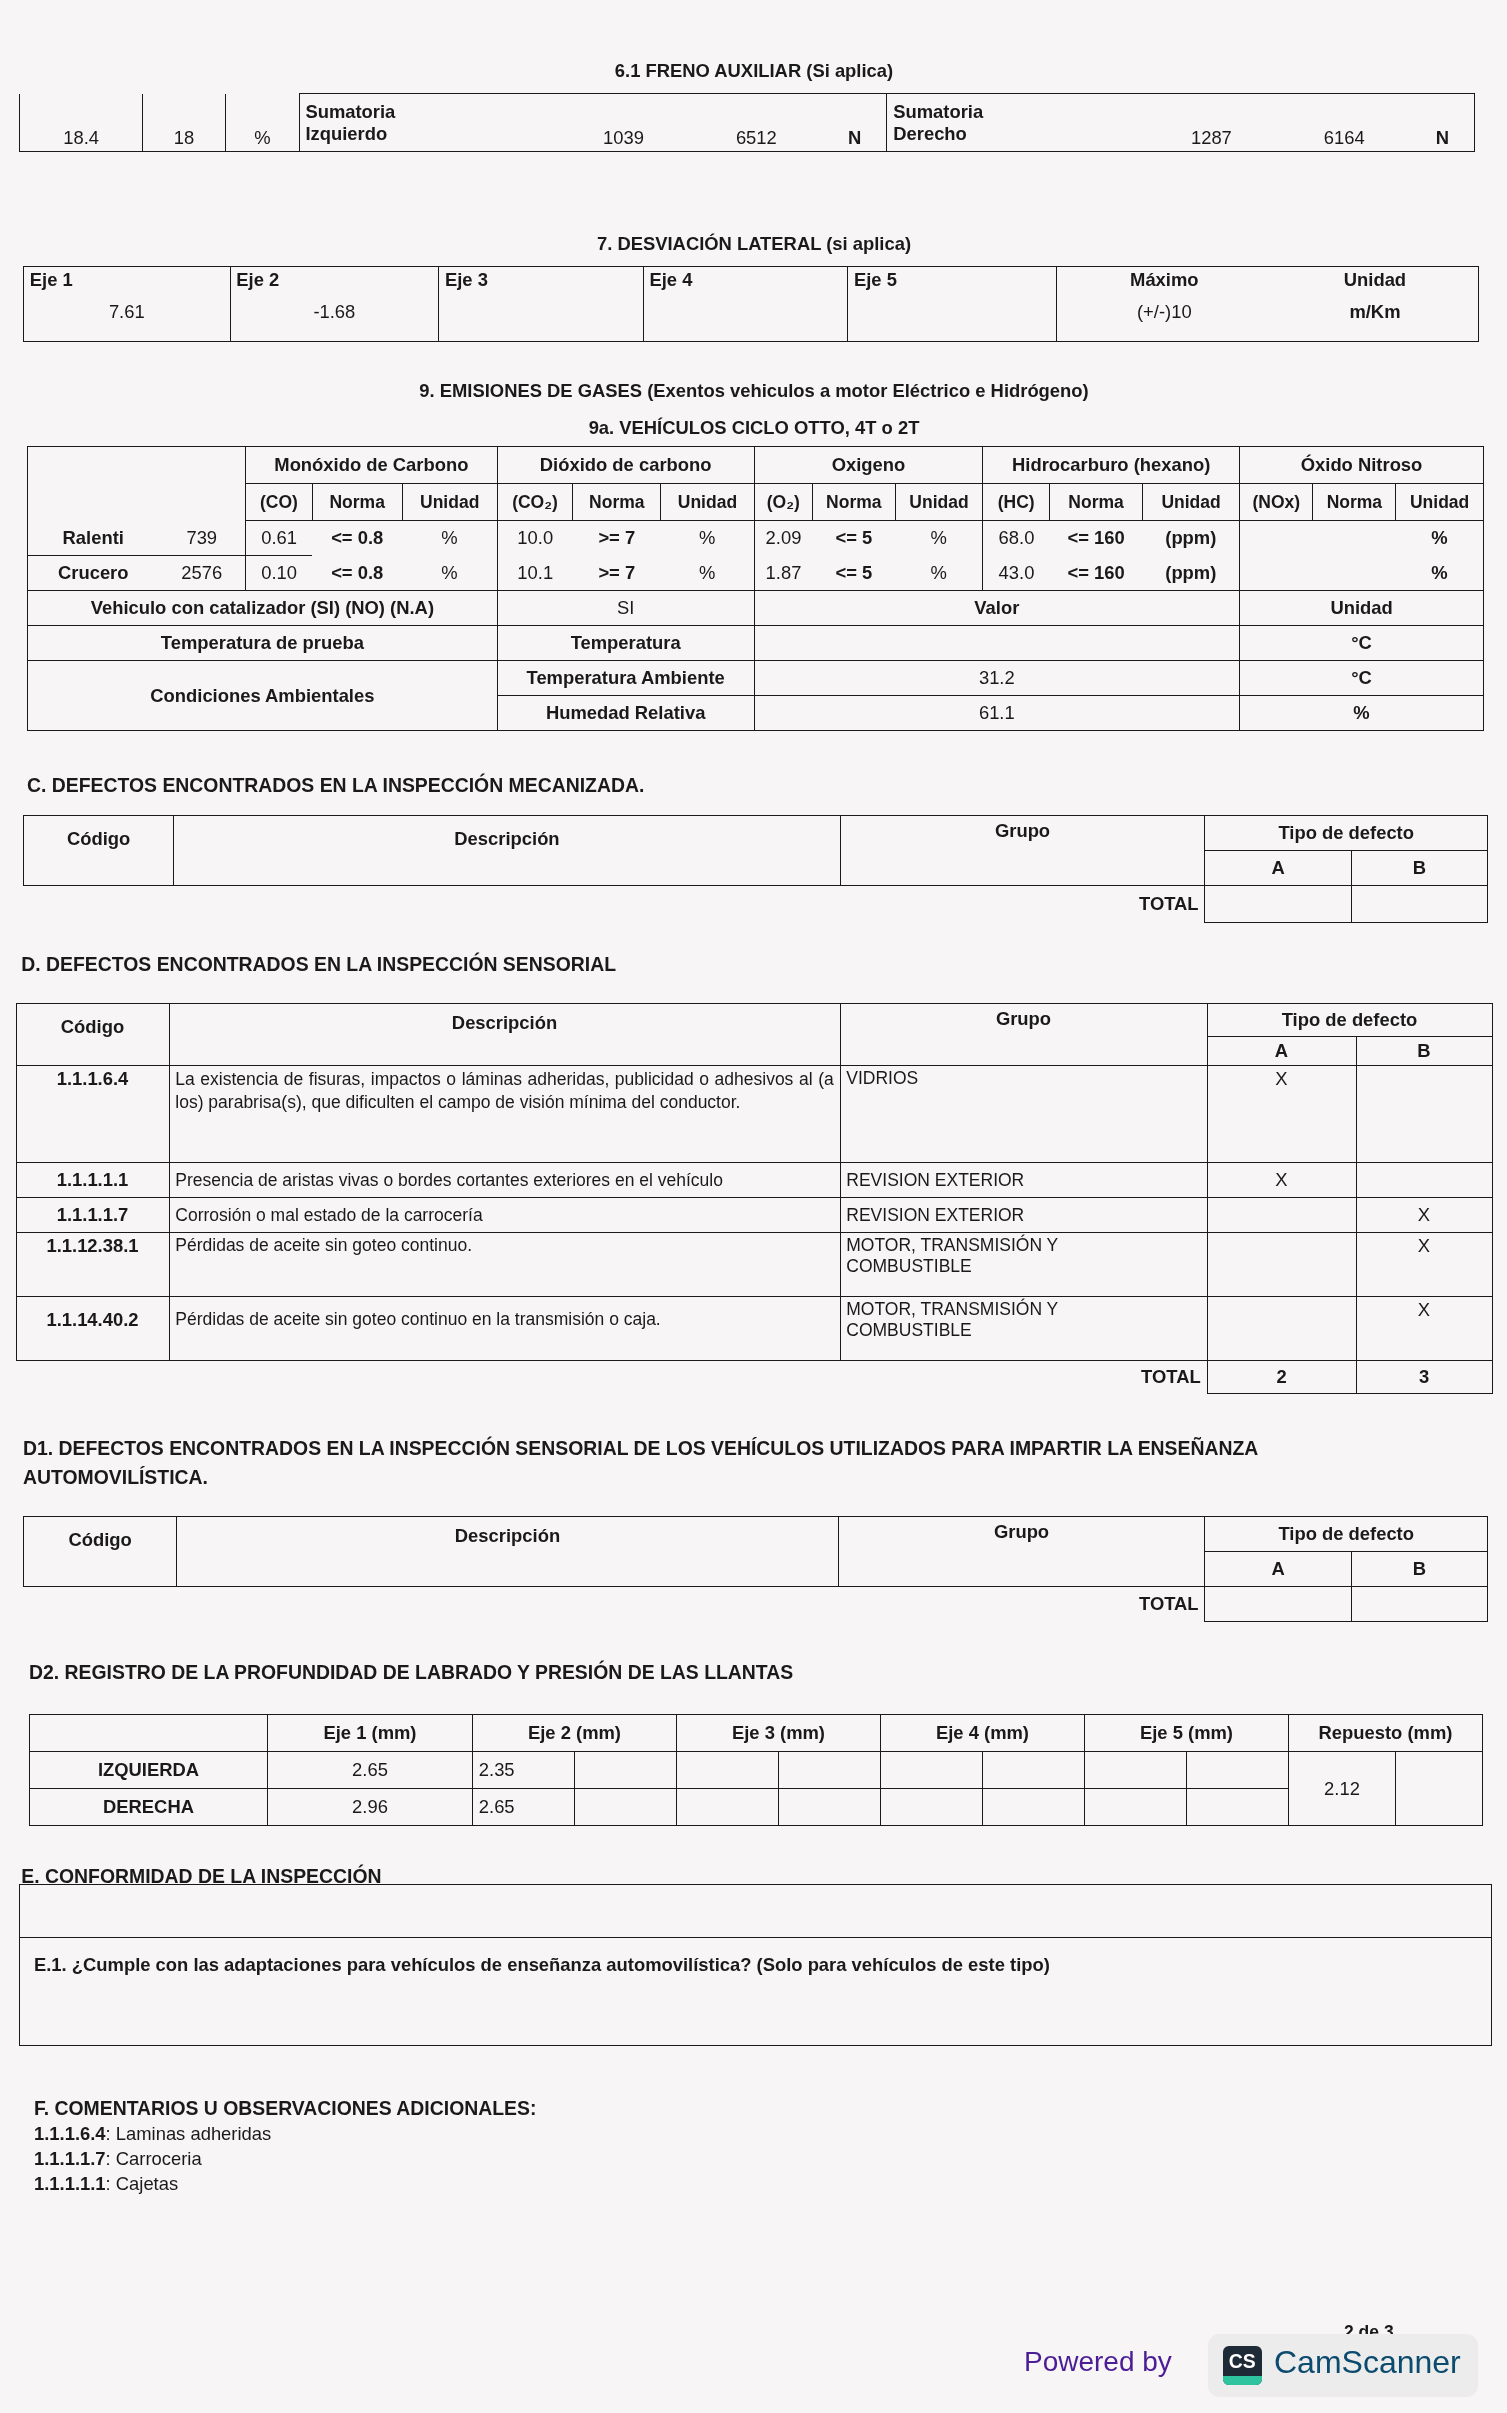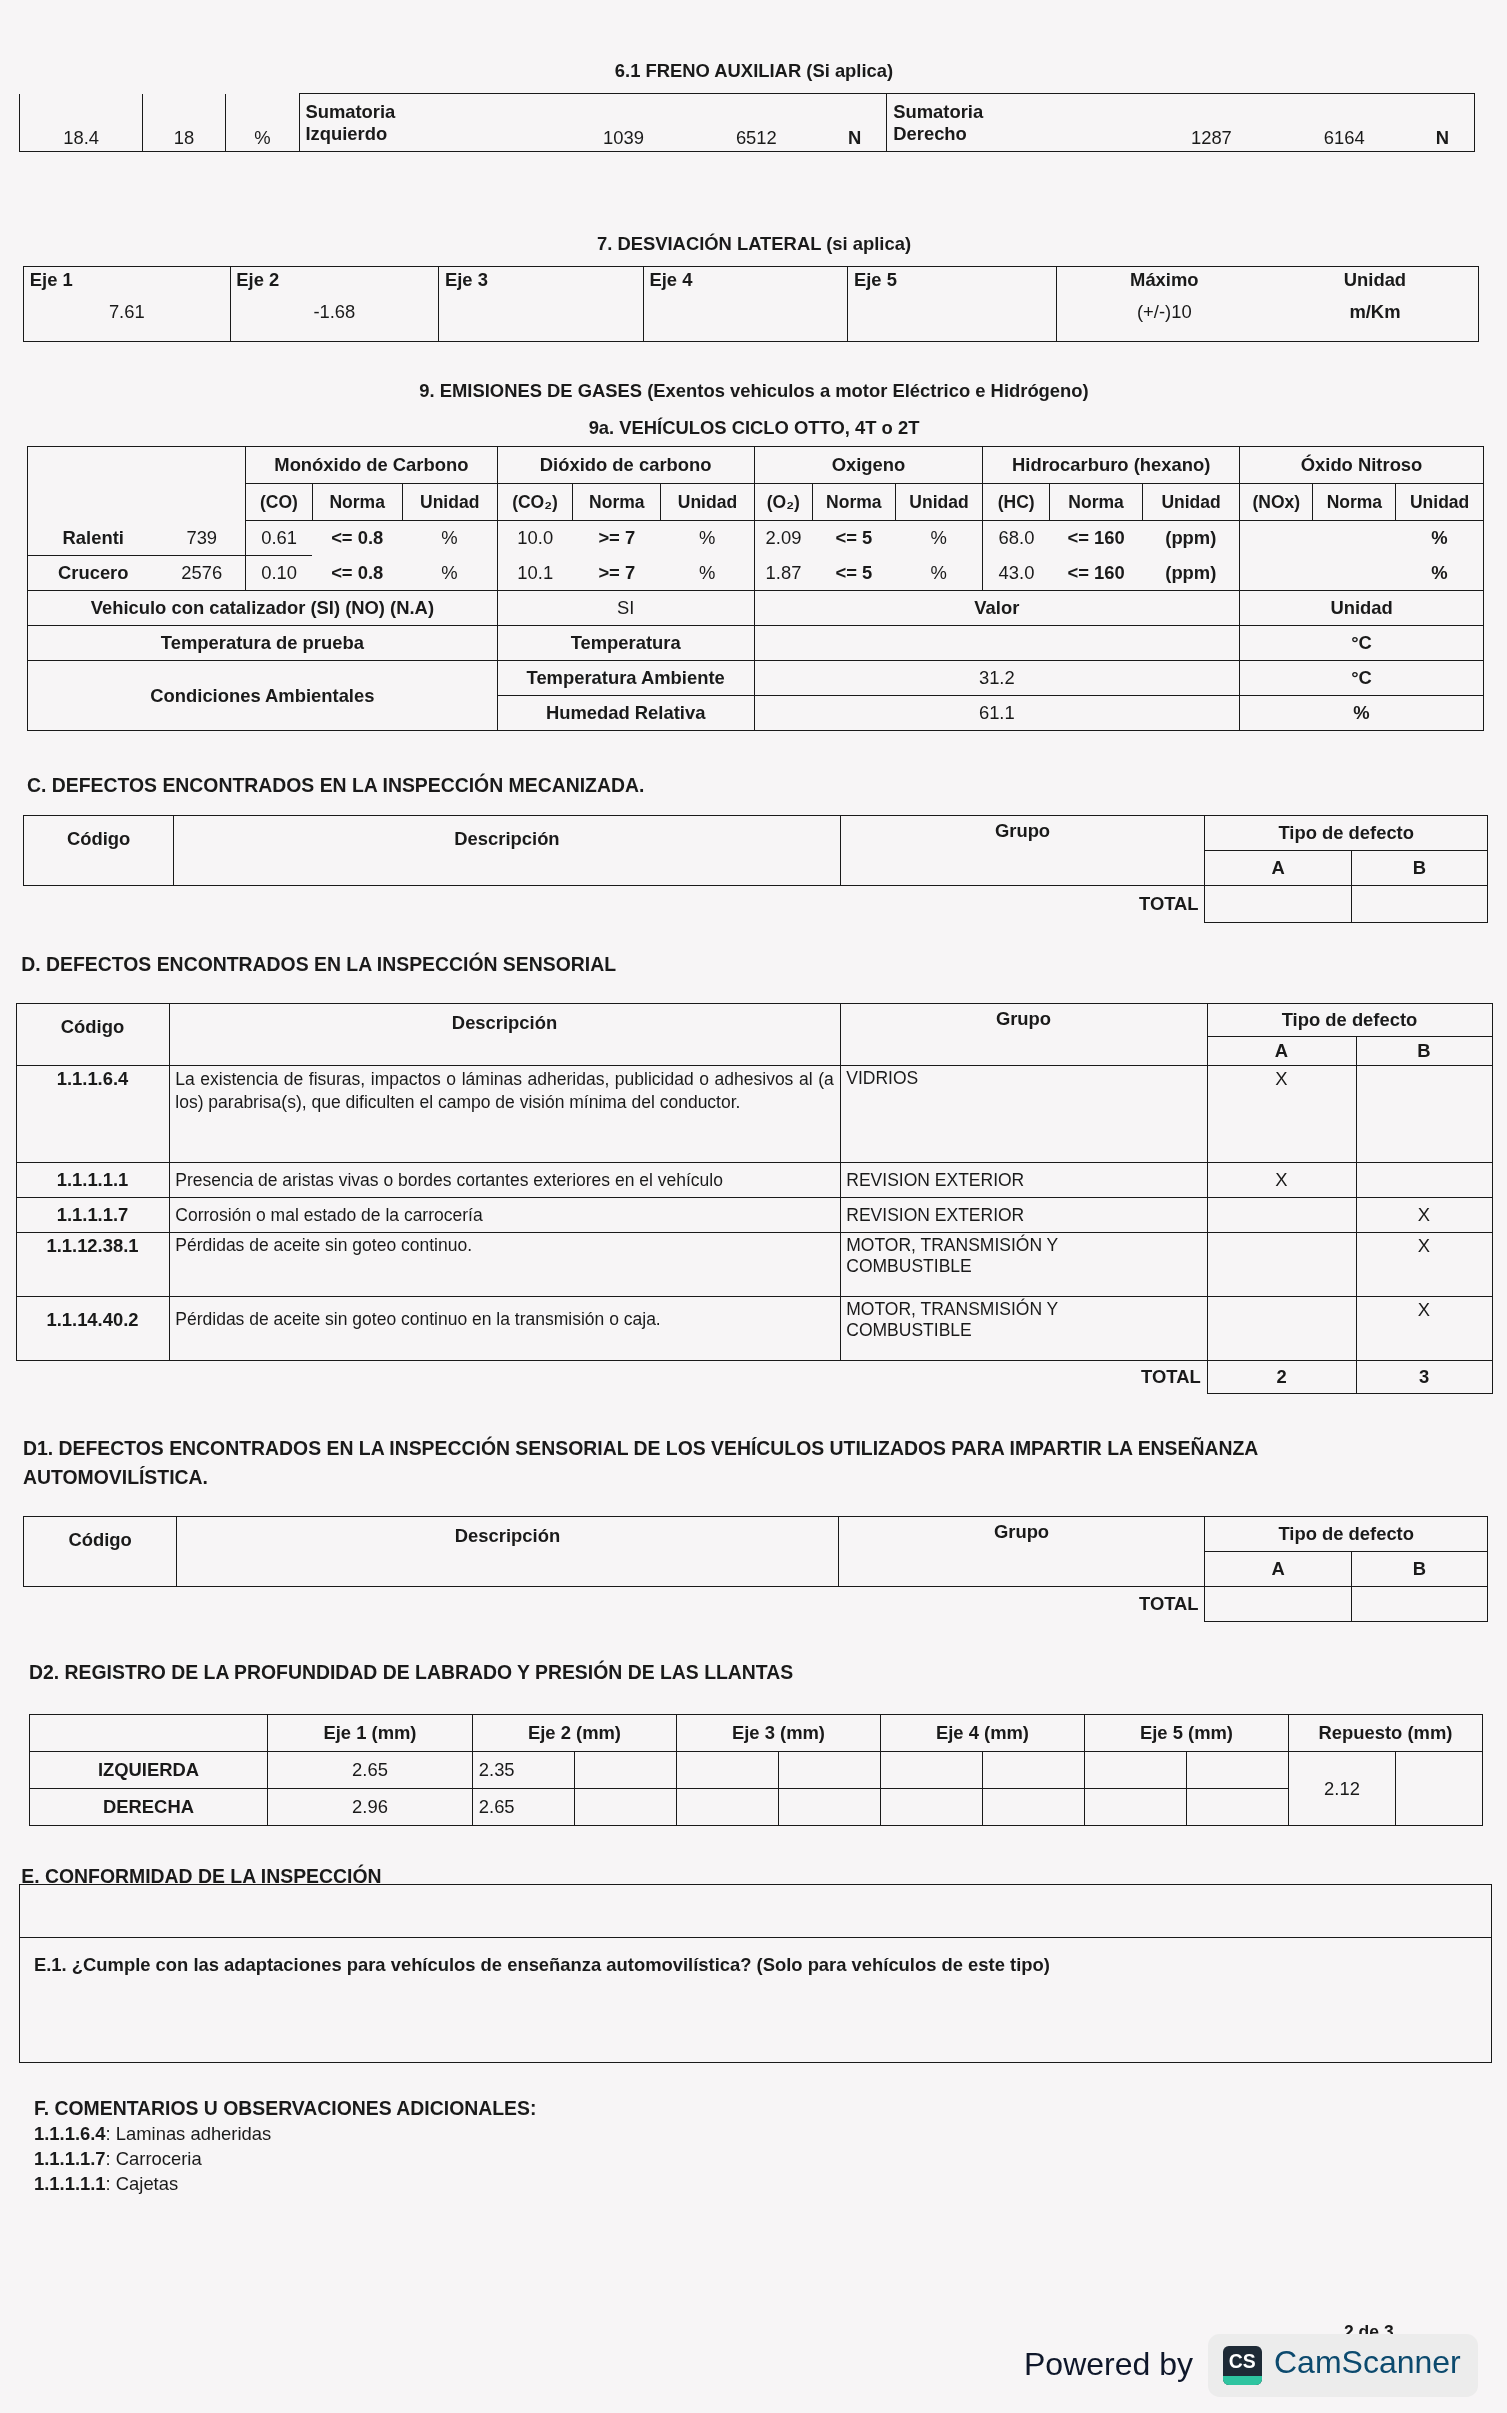--- a/index.html
+++ b/index.html
@@ -23,21 +23,21 @@
   .nb { border: none; }
   .sec-title { position: absolute; font-weight: bold; font-size: 19.4px; }
   .ctr-title { position: absolute; font-weight: bold; font-size: 19.4px; text-align: center; width: 1508px; left: 0; }
   .desc { font-size: 17.5px; text-align: justify; line-height: 23px; }
   .small { font-size: 17.5px; }
   .cell-top { vertical-align: top; }
   .comments { position: absolute; left: 34px; top: 2096px; font-size: 18.4px; line-height: 25px; }
   .comments .head { font-weight: bold; font-size: 19.4px; }
   .comments .code { font-weight: bold; }
   .pagenum { position: absolute; left: 1344px; top: 2322px; font-size: 17.5px; font-weight: bold; }
-  .powered { position: absolute; left: 1024px; top: 2346px; font-size: 32px; color: #0f172a; }
+  .powered { position: absolute; left: 1024px; top: 2346px; font-size: 28px; color: #4c1d95; }
   .cs-badge { position: absolute; left: 1208px; top: 2334px; width: 270px; height: 63px; background: #ececec; border-radius: 11.6px; }
   .cs-logo { position: absolute; left: 14.6px; top: 11.6px; width: 39px; height: 39px; border-radius: 5.8px; background: #1e2a36; overflow: hidden; color: #fff; font-weight: bold; font-size: 19.4px; text-align: center; line-height: 31px; }
   .cs-logo::after { content: ""; position: absolute; left: 0; bottom: 0; width: 39px; height: 8.7px; background: #2ec4a0; }
   .cs-name { position: absolute; left: 66px; top: 9.7px; font-size: 32px; color: #0c4a6e; }
   .box { position: absolute; border: 1.9px solid #1a1a1a; }
 </style>
 </head>
 <body>
 
 <div class="page">
@@ -327,21 +327,21 @@
       <td></td>
           <td></td>
       <td></td>
           <td></td>
     </tr>
   </tbody>
     </table>
 
   <div class="sec-title" style="left:21.3px;top:1865px;">E. CONFORMIDAD DE LA INSPECCIÓN</div>
   <div class="box" style="left:19.4px;top:1884px;width:1473px;height:54px;"></div>
-  <div class="box" style="left:19.4px;top:1937px;width:1473px;height:126px;">
+  <div class="box" style="left:19.4px;top:1937px;width:1473px;height:109px;">
     <div style="position:absolute;left:13.6px;top:15.5px;font-weight:bold;font-size:18.4px;">E.1. ¿Cumple con las adaptaciones para vehículos de enseñanza automovilística? (Solo para vehículos de este tipo)</div>
   </div>
 
   <div class="comments">
     <div class="head">F. COMENTARIOS U OBSERVACIONES ADICIONALES:</div>
     <div><span class="code">1.1.1.6.4</span><span>: Laminas adheridas</span></div>
     <div><span class="code">1.1.1.1.7</span><span>: Carroceria</span></div>
     <div><span class="code">1.1.1.1.1</span><span>: Cajetas</span></div>
   </div>
 

